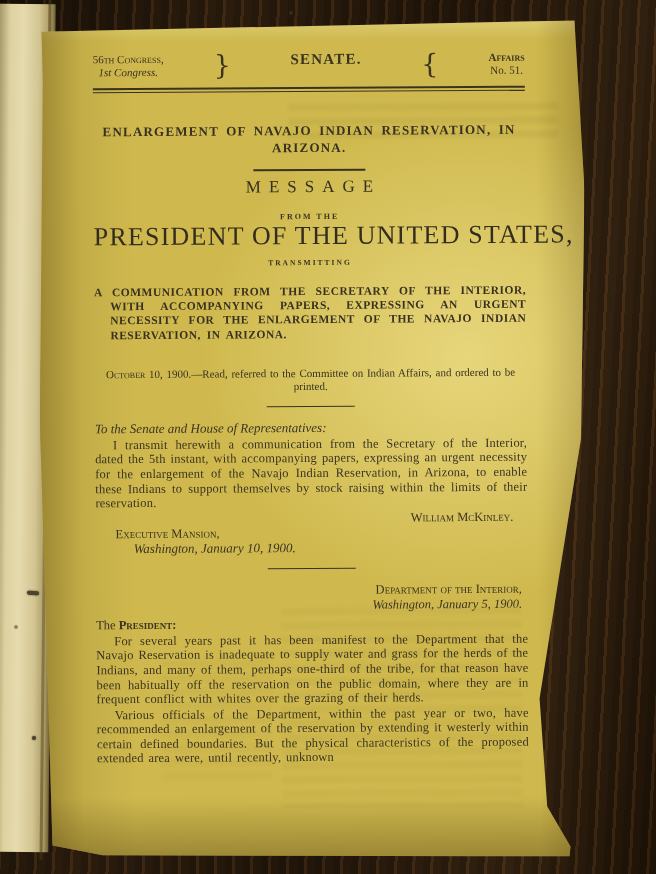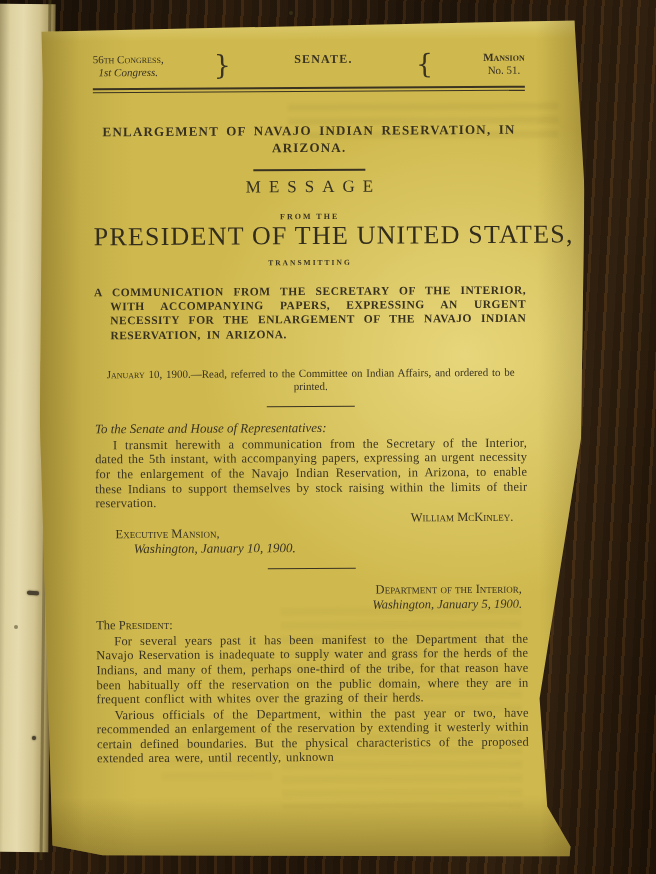--- a/index.html
+++ b/index.html
@@ -57,21 +57,21 @@
     color:#3a3322;font-size:12.5px;line-height:14.6px;
   }
   .sc{font-variant:small-caps;}
   .it{font-style:italic;}
 
   
   .masthead{display:flex;justify-content:space-between;align-items:flex-start;font-size:11px;line-height:13px;}
   .masthead .grp{display:flex;align-items:center;gap:48px;}
   .congress{text-align:center;}
   .brace{font-size:27px;font-weight:400;line-height:30px;padding:0 2px;color:#3a3322;font-family:"DejaVu Serif",serif;}
-  .senate{font-size:12px;letter-spacing:1.2px;padding-top:3px;font-weight:bold;}
+  .senate{font-size:15px;letter-spacing:1.2px;padding-top:3px;font-weight:bold;}
   .docblock{text-align:center;}
   .double-rule{margin-top:7px;height:2px;border-top:2.4px solid #3a3322;border-bottom:1.2px solid #3a3322;}
 
   .doc-title{margin-top:30px;text-align:center;font-size:13px;line-height:17px;letter-spacing:1.2px;word-spacing:3px;font-weight:bold;color:#383120;}
   .rule-sm{width:112px;height:1.6px;background:#3a3322;margin:13px auto 0;}
   .message-head{margin-top:9px;text-align:center;font-size:17px;letter-spacing:8px;text-indent:8px;color:#353021;}
   .from-the{margin-top:16px;text-align:center;font-size:8px;letter-spacing:2px;font-weight:bold;}
   .president-head{margin-top:4px;text-align:center;font-size:26px;letter-spacing:1.2px;white-space:nowrap;color:#332d1d;}
   .transmitting{margin-top:13px;text-align:center;font-size:7.5px;letter-spacing:2px;font-weight:bold;}
   .abstract{margin-top:13px;font-weight:bold;font-size:11.5px;line-height:14.2px;letter-spacing:.5px;word-spacing:2.5px;text-align:justify;padding-left:16px;text-indent:-16px;color:#383120;}
@@ -110,57 +110,57 @@
           <div class="congress">
             <div class="sc">56th Congress,</div>
             <div class="it">1st Congress.</div>
           </div>
           <div class="brace">}</div>
         </div>
         <div class="senate">SENATE.</div>
         <div class="grp">
           <div class="brace">{</div>
           <div class="docblock">
-            <div class="sc" style="font-weight:bold;">Mansion</div>
+            <div class="sc" style="font-weight:bold;">Affairs</div>
             <div>No. 51.</div>
           </div>
         </div>
       </div>
 
       <div class="double-rule"></div>
 
       <div class="doc-title">ENLARGEMENT OF NAVAJO INDIAN RESERVATION, IN ARIZONA.</div>
 
       <div class="rule-sm"></div>
 
       <div class="message-head">MESSAGE</div>
       <div class="from-the">FROM THE</div>
       <div class="president-head">PRESIDENT OF THE UNITED STATES,</div>
       <div class="transmitting">TRANSMITTING</div>
 
       <div class="abstract">A COMMUNICATION FROM THE SECRETARY OF THE INTERIOR, WITH ACCOMPANYING PAPERS, EXPRESSING AN URGENT NECESSITY FOR THE ENLARGEMENT OF THE NAVAJO INDIAN RESERVATION, IN ARIZONA.</div>
 
-      <div class="order-note"><span class="sc">January 10, 1900.</span><span>—Read, referred to the Committee on Indian Affairs, and ordered to be printed.</span></div>
+      <div class="order-note"><span class="sc">October 10, 1900.</span><span>—Read, referred to the Committee on Indian Affairs, and ordered to be printed.</span></div>
 
       <div class="rule-sm2"></div>
 
       <div class="salutation it">To the Senate and House of Representatives:</div>
       <div class="para">I transmit herewith a communication from the Secretary of the Interior, dated the 5th instant, with accompanying papers, expressing an urgent necessity for the enlargement of the Navajo Indian Reservation, in Arizona, to enable these Indians to support themselves by stock raising within the limits of their reservation.</div>
       <div class="signature sc">William McKinley.</div>
       <div class="mansion sc">Executive Mansion,</div>
       <div class="dateline1 it">Washington, January 10, 1900.</div>
 
       <div class="rule-sm2"></div>
 
       <div class="dept-block">
         <div class="sc dept-line">Department of the Interior,</div>
         <div class="it">Washington, January 5, 1900.</div>
       </div>
 
-      <div class="the-president"><span>The </span><span class="sc" style="font-weight:normal;">President:</span></div>
+      <div class="the-president"><span>The </span><span class="sc" style="font-weight:bold;">President:</span></div>
 
       <div class="para">For several years past it has been manifest to the Department that the Navajo Reservation is inadequate to supply water and grass for the herds of the Indians, and many of them, perhaps one-third of the tribe, for that reason have been habitually off the reservation on the public domain, where they are in frequent conflict with whites over the grazing of their herds.</div>
       <div class="para">Various officials of the Department, within the past year or two, have recommended an enlargement of the reservation by extending it westerly within certain defined boundaries.  But the physical characteristics of the proposed extended area were, until recently, unknown</div>
 
     </div>
 
     <div class="speck p1"></div>
   </div>
 
   <div class="speck p2"></div>

